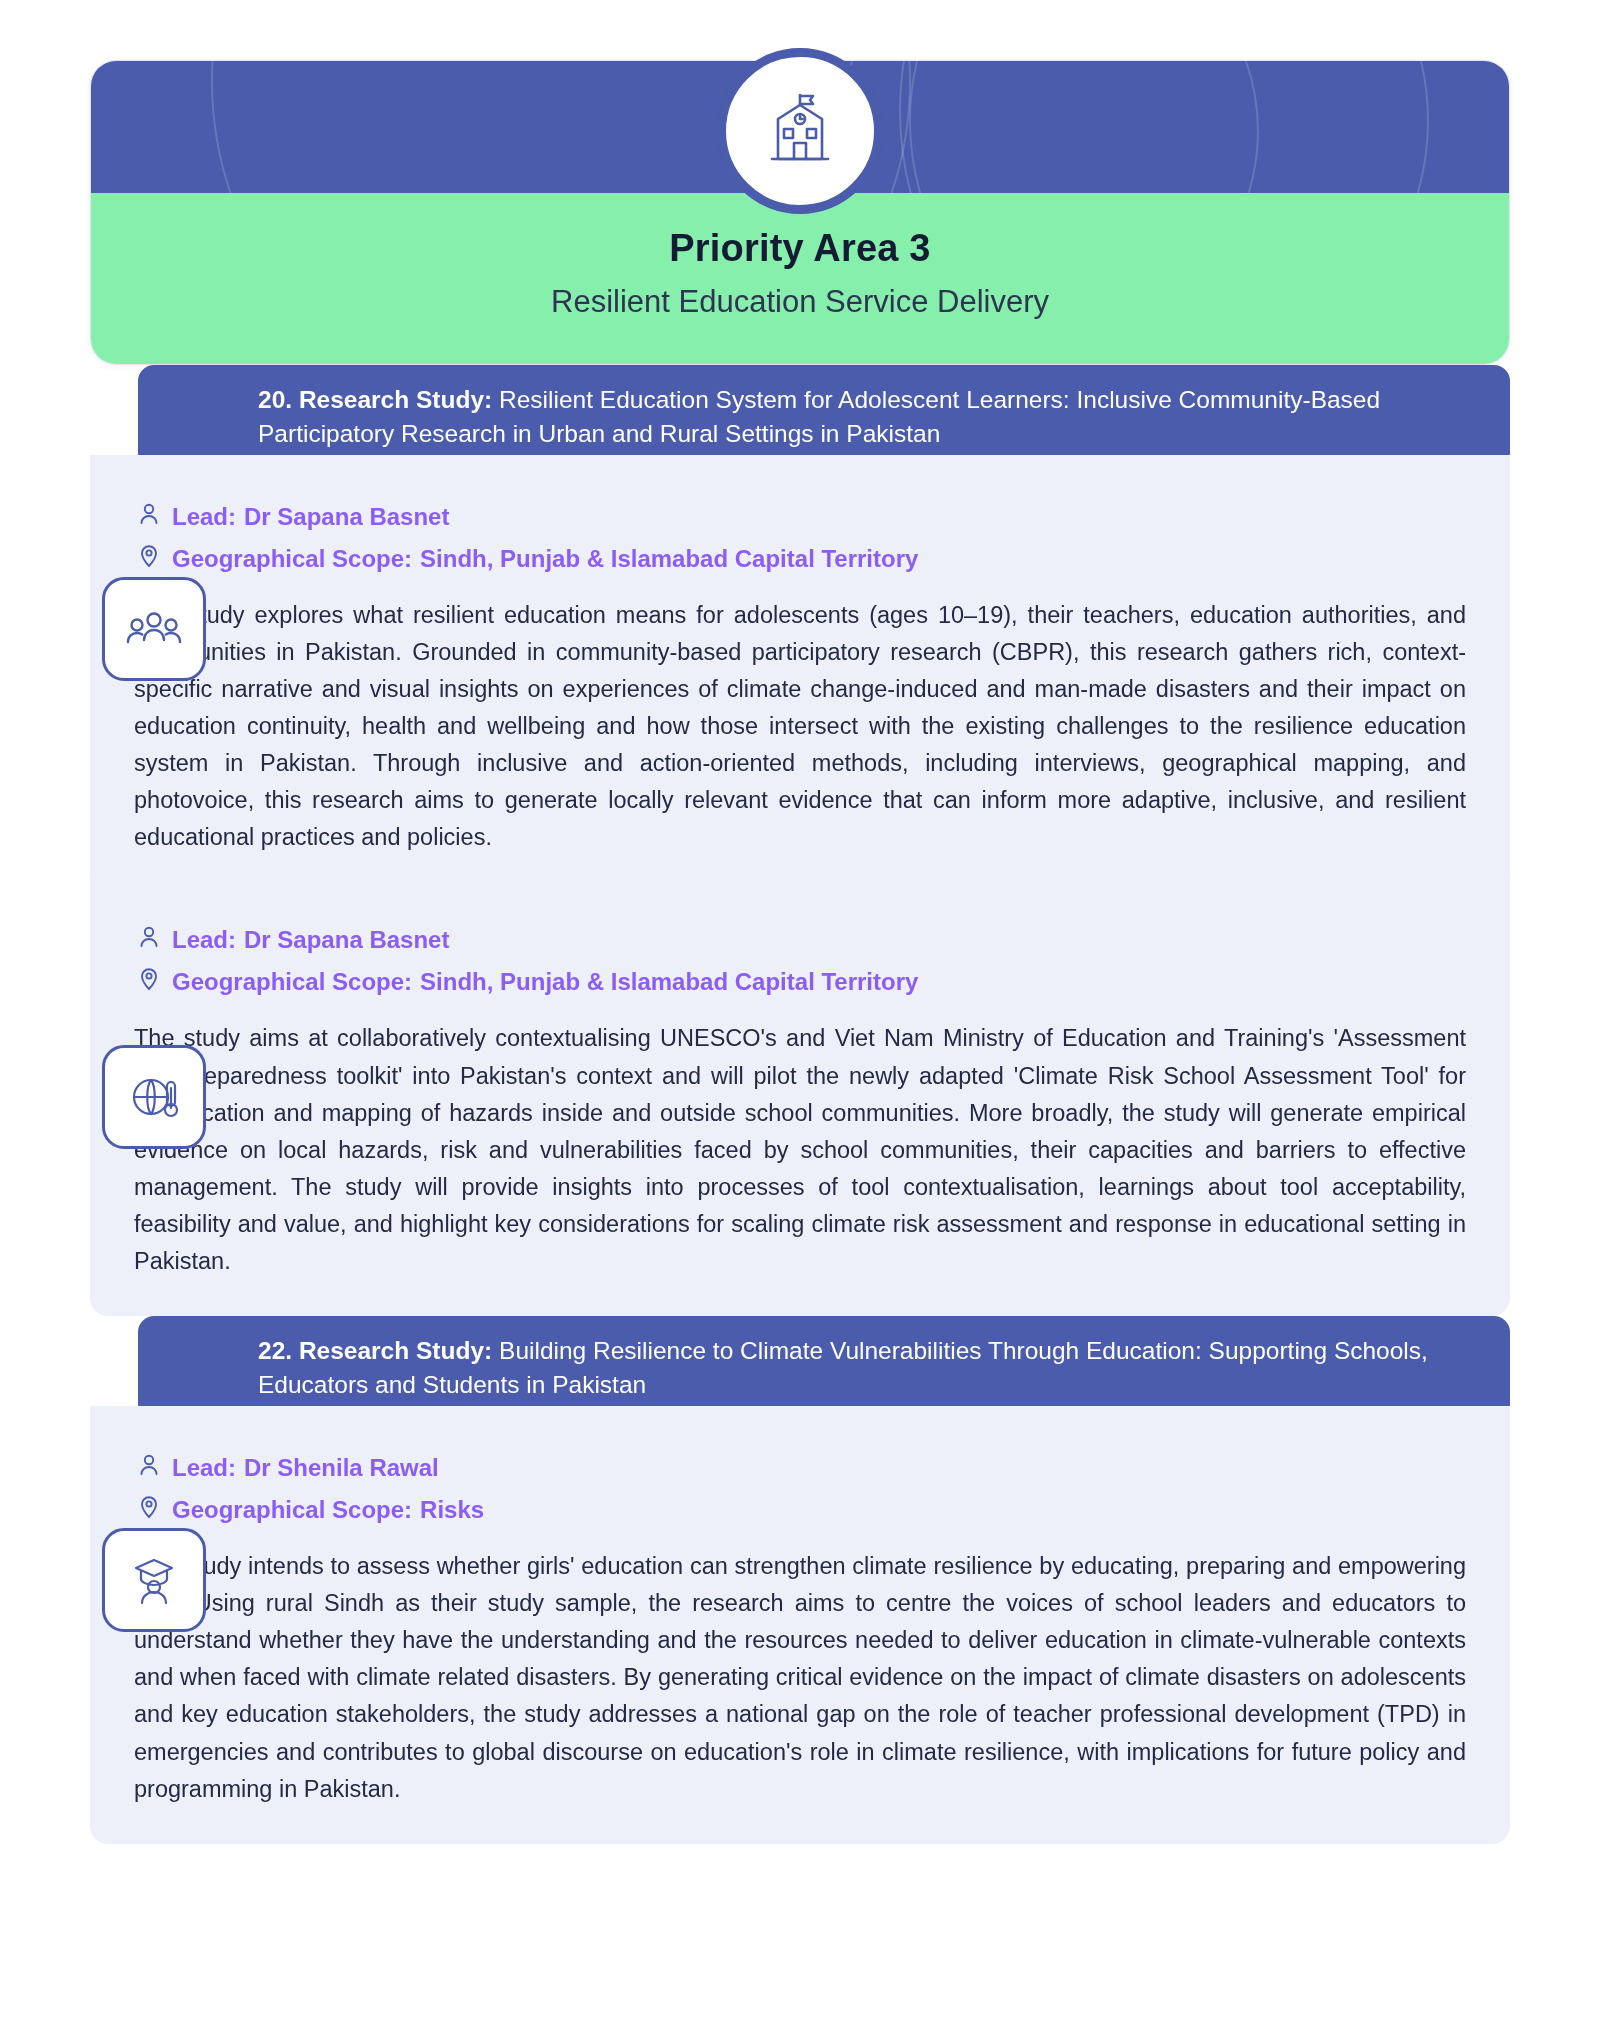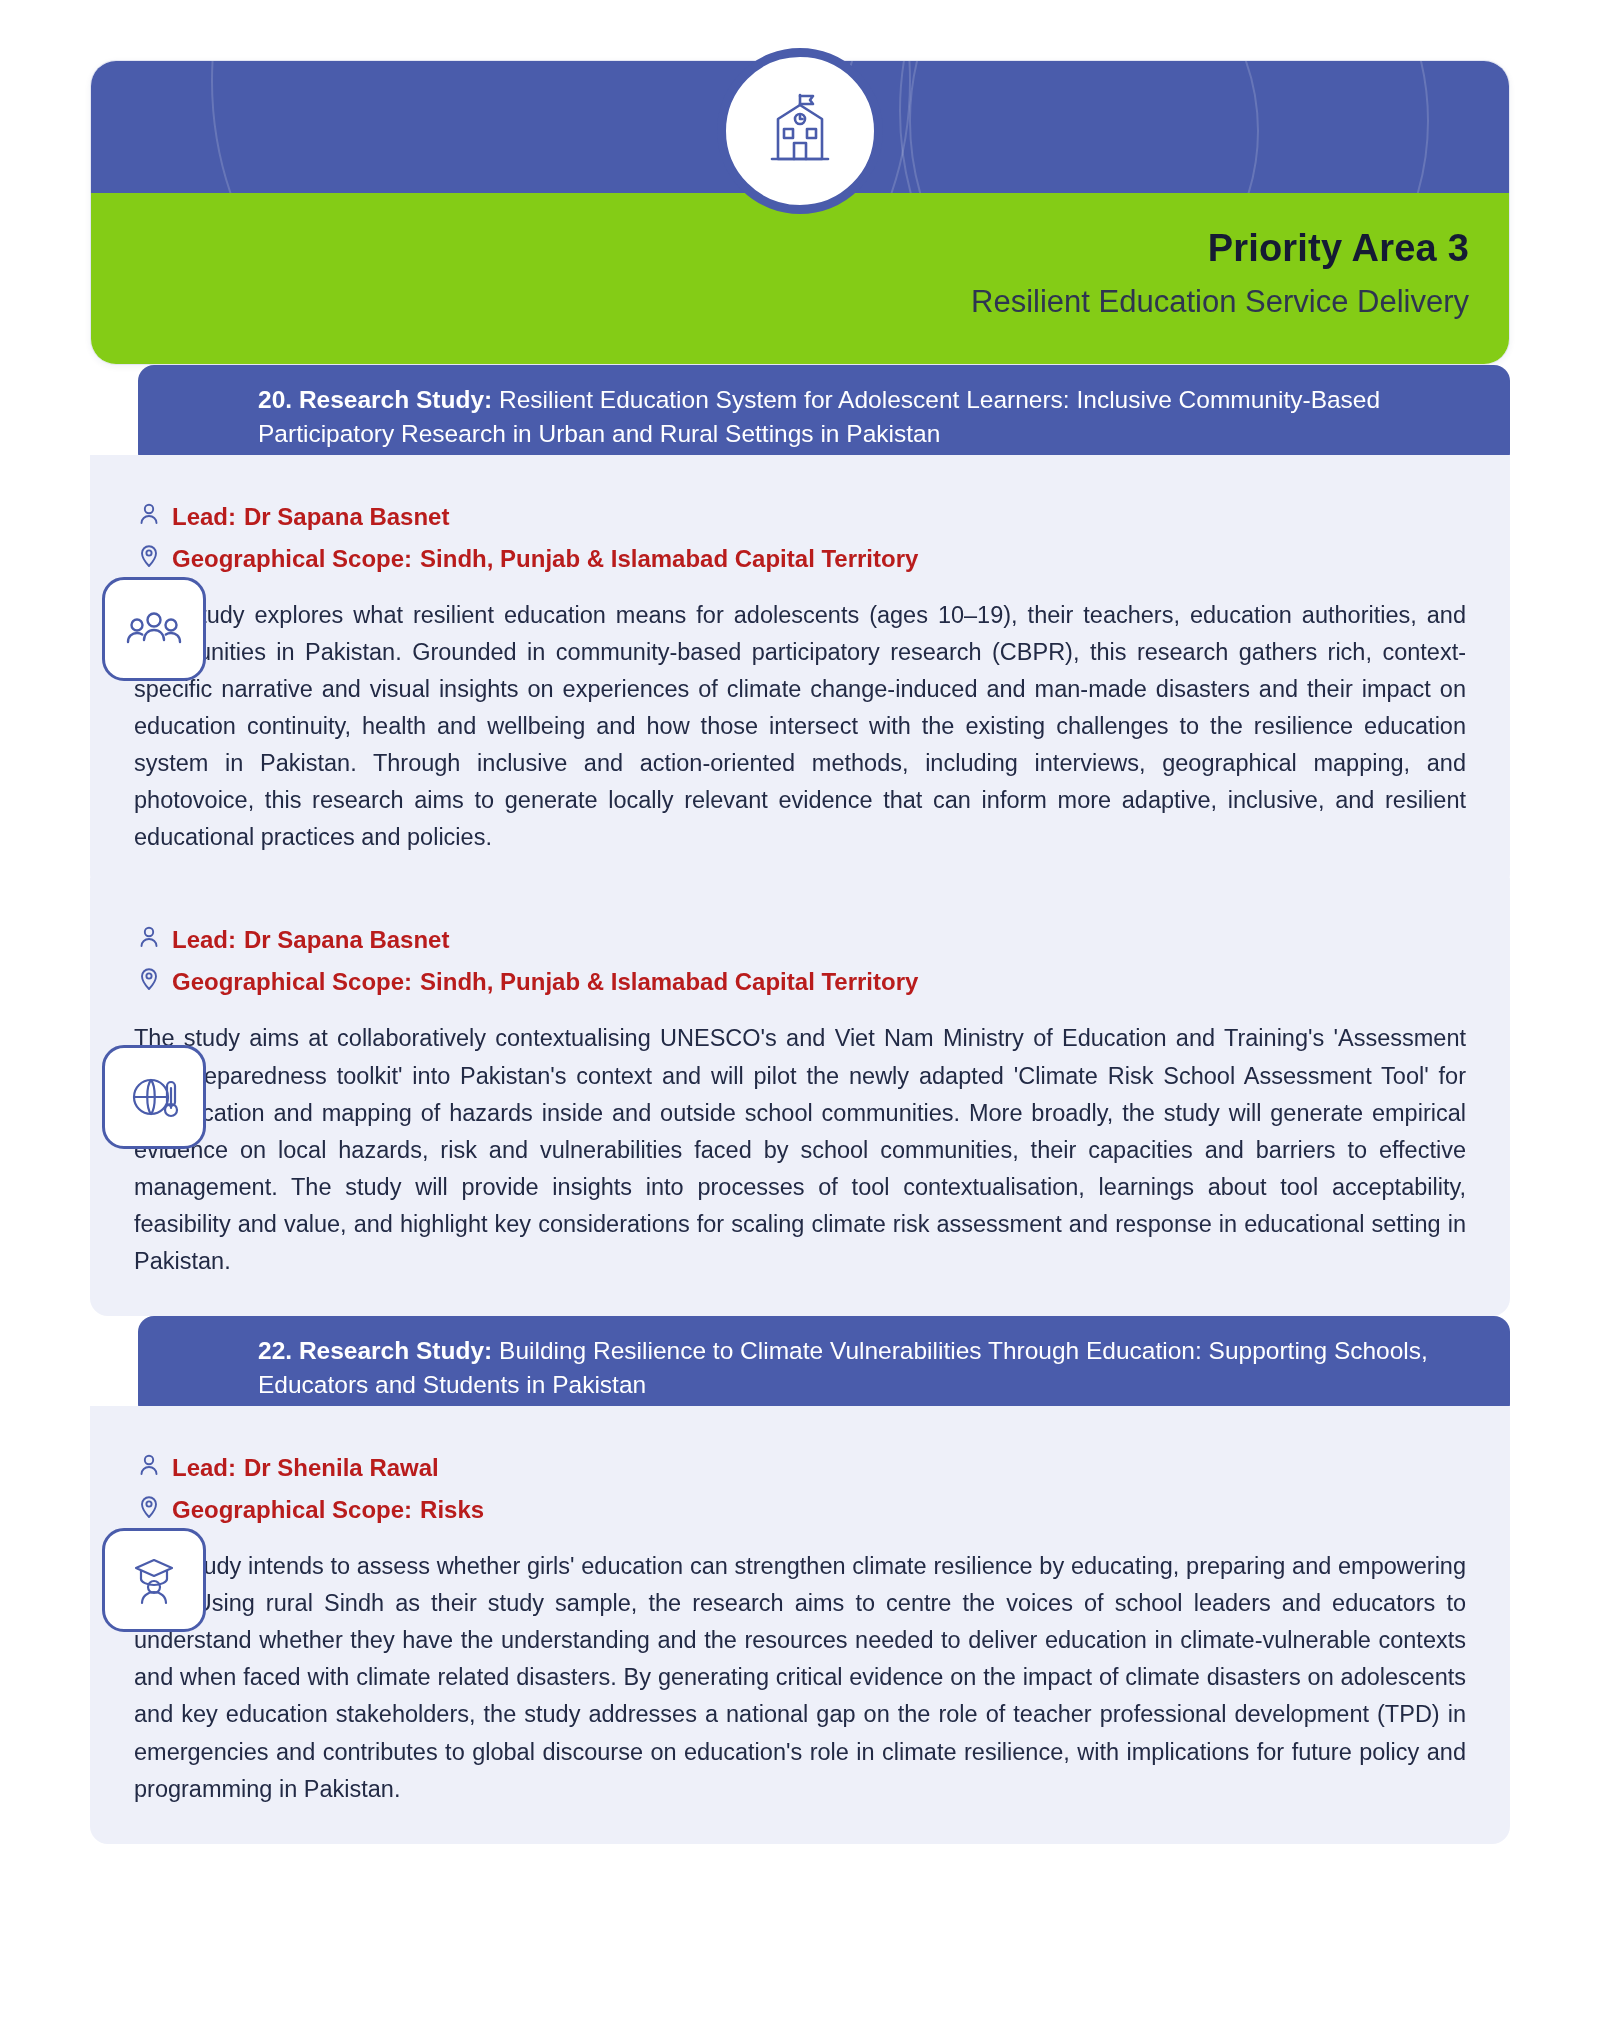--- a/index.html
+++ b/index.html
@@ -59,23 +59,23 @@
     height: 166px;
     border-radius: 50%;
     background: #ffffff;
     border: 9px solid #4a5cab;
     display: flex;
     align-items: center;
     justify-content: center;
     z-index: 5;
   }
   .header-body {
-    background: #84cc16;
+    background: #86efac;
     padding: 34px 40px 44px 40px;
-    text-align: right;
+    text-align: center;
   }
   .header-title {
     font-size: 38px;
     font-weight: bold;
     color: #151b33;
     letter-spacing: 0.2px;
   }
   .header-sub {
     font-size: 31px;
     color: #2e3550;
@@ -124,21 +124,21 @@
     border-radius: 0 0 18px 18px;
     margin-top: -14px;
     padding: 44px 44px 36px 44px;
   }
   .meta-line {
     display: flex;
     align-items: flex-start;
     font-size: 24px;
     line-height: 1.5;
     margin-bottom: 6px;
-    color: #b91c1c;
+    color: #8b5cf6;
   }
   .meta-icon {
     width: 30px;
     min-width: 30px;
     margin-right: 8px;
     display: flex;
     justify-content: center;
     padding-top: 3px;
   }
   .meta-label { font-weight: bold; margin-right: 8px; }

